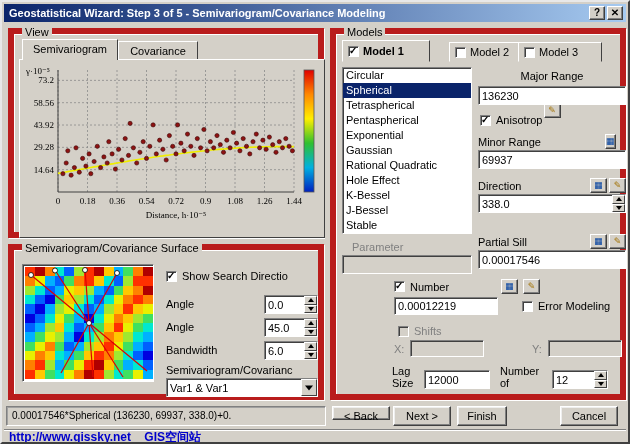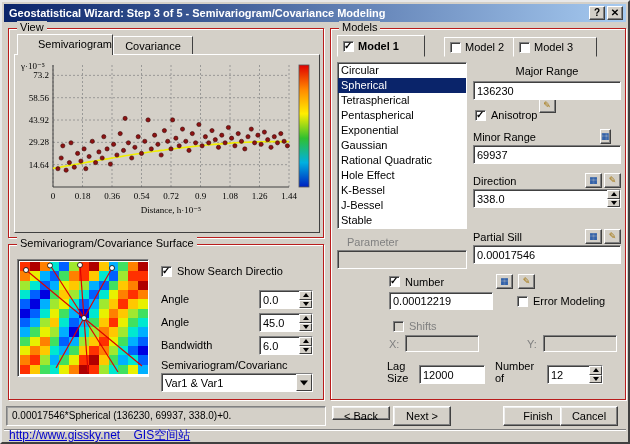--- a/index.html
+++ b/index.html
@@ -12,21 +12,21 @@
   
   .titlebar { position:absolute; left:2px; top:2px; width:622px; height:18px;
               background:linear-gradient(90deg,#0a246a,#a6caf0);
               display:flex; align-items:center; padding:0 3px 0 5px; }
   .title { flex:1; color:#fff; font-weight:bold; font-size:11px; white-space:nowrap; overflow:hidden; }
   .tbtn { width:16px; height:14px; margin-left:2px; background:#d4d0c8; font-weight:bold; font-size:10px;
           line-height:12px; text-align:center; border:1px solid; border-color:#fff #404040 #404040 #fff;
           box-shadow:inset -1px -1px 0 #808080; }
 
   
-  .group { position:absolute; border:1px solid #b91c1c; box-shadow:1px 1px 0 #ffffff, inset 1px 1px 0 #ffffff; }
+  .group { position:absolute; border:6px solid #b91c1c; box-shadow:1px 1px 0 #ffffff, inset 1px 1px 0 #ffffff; }
   .glabel { position:absolute; top:-8px; left:8px; background:#d4d0c8; padding:0 3px; line-height:13px; }
 
   
   .sunken { background:#fff; border:1px solid; border-color:#808080 #fff #fff #808080; box-shadow:inset 1px 1px 0 #404040; }
   .field { position:absolute; display:flex; align-items:center; padding-left:3px; background:#fff; font-size:11px;
            border:1px solid; border-color:#808080 #fff #fff #808080; box-shadow:inset 1px 1px 0 #404040; white-space:nowrap; }
   .field.disabled { background:#d4d0c8; color:#808080; }
   .btn { position:absolute; background:#d4d0c8; text-align:center; font-size:11px; padding-top:3px;
          border:1px solid; border-color:#fff #404040 #404040 #fff; box-shadow:inset -1px -1px 0 #808080, inset 1px 1px 0 #eeeeee; }
   .dis { color:#808080; }
@@ -77,37 +77,37 @@
   .combo-btn::after { content:""; position:absolute; left:50%; top:50%; transform:translate(-50%,-50%);
                       border:4px solid transparent; border-bottom:0; border-top:5px solid #000; }
 
   
   #chart-svg text { font-family:"Liberation Serif","DejaVu Serif",serif; }
 
   
   .statusbox { position:absolute; padding:3px 0 0 5px; font-size:10px; background:#d4d0c8; white-space:nowrap; overflow:hidden;
                border:1px solid; border-color:#808080 #fff #fff #808080; box-shadow:inset 1px 1px 0 #a0a0a0; }
   .footer { position:absolute; left:2px; top:427px; width:622px; height:15px; border-top:1px solid #808080;
-            box-shadow:inset 0 1px 0 #ffffff; display:flex; align-items:flex-end; padding-left:5px; background:#d4d0c8; }
+            box-shadow:inset 0 1px 0 #ffffff; display:flex; align-items:center; padding-left:5px; background:#d4d0c8;font-weight:bold; }
   .link { color:#0000cc; text-decoration:underline; font-size:12px; white-space:pre; font-family:"Liberation Sans",sans-serif; }
 </style>
 </head>
 <body>
 
 <div class="window">
 
   <div class="titlebar">
     <span class="title">Geostatistical Wizard: Step 3 of 5 - Semivariogram/Covariance Modeling</span>
     <span class="tbtn"><span>?</span></span>
     <span class="tbtn"><span>✕</span></span>
   </div>
 
   <div class="group" style="left:6px; top:26px; width:316px; height:210px;">
     <span class="glabel">View</span>
-    <div class="tab" style="left:8px; top:5px; width:96px; height:21px; z-index:2;text-align:right;">
+    <div class="tab" style="left:8px; top:5px; width:96px; height:21px; z-index:2;">
       <span>Semivariogram</span>
     </div>
     <div class="tab" style="left:104px; top:7px; width:80px; height:19px;">
       <span>Covariance</span>
     </div>
     <div class="panel-raised" style="left:5px; top:25px; width:306px; height:179px;">
       <svg id="chart-svg" width="302" height="175">
           <line x1="38" y1="10" x2="38" y2="132" stroke="#8a8a8a" stroke-width="0.8" stroke-dasharray="2,2"></line>
           <line x1="67.5" y1="10" x2="67.5" y2="132" stroke="#8a8a8a" stroke-width="0.8" stroke-dasharray="2,2"></line>
           <line x1="97" y1="10" x2="97" y2="132" stroke="#8a8a8a" stroke-width="0.8" stroke-dasharray="2,2"></line>
@@ -574,19 +574,19 @@
           <span class="dn"></span>
         </span>
     </div>
   </div>
 
   <div class="statusbox" style="left:4px; top:404px; width:320px; height:20px;">
     <span>0.00017546*Spherical (136230, 69937, 338.0)+0.</span>
   </div>
   <div class="btn" style="left:330px; top:404px; width:58px; height:14px;"><span>&lt; Back</span></div>
   <div class="btn" style="left:391px; top:404px; width:58px; height:20px;"><span>Next &gt;</span></div>
-  <div class="btn" style="left:455px; top:404px; width:70px; height:20px;margin-left:46px;"><span>Finish</span></div>
+  <div class="btn" style="left:455px; top:404px; width:50px; height:20px;"><span>Finish</span></div>
   <div class="btn" style="left:558px; top:404px; width:58px; height:20px;"><span>Cancel</span></div>
 
   <div class="footer">
     <span class="link">http://www.gissky.net    GIS空间站</span>
   </div>
 </div>
 
 </body></html>

